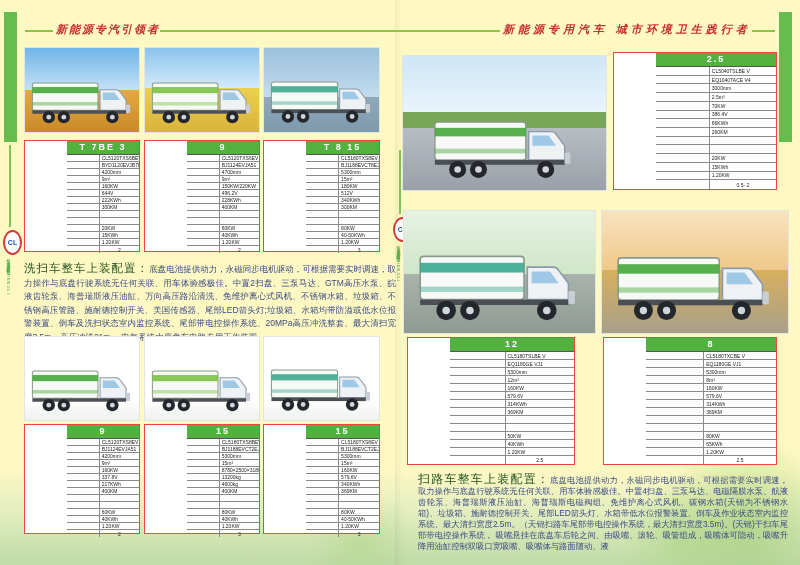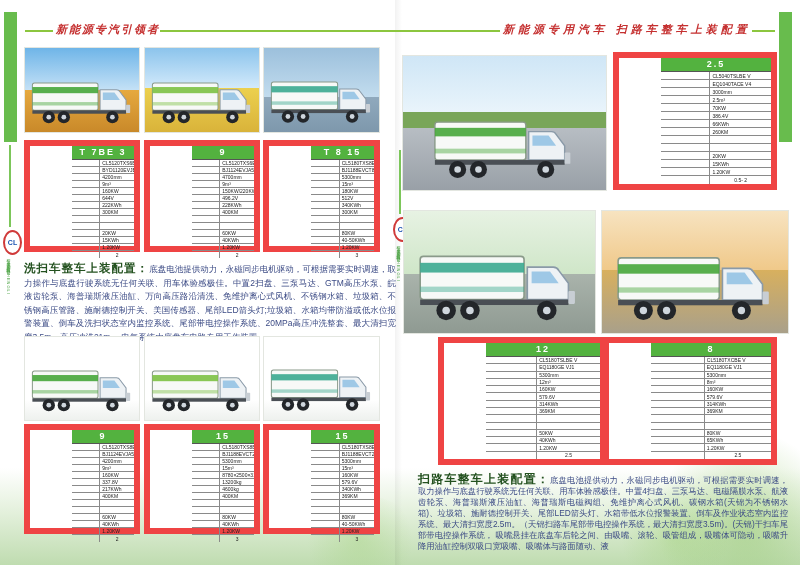--- a/index.html
+++ b/index.html
@@ -1,16 +1,16 @@
 <!DOCTYPE html>
 <html><head>
 <meta charset="utf-8">
 <style>
   html,body{margin:0;padding:0;background:#e8e8e4;}
-  #canvas{position:relative;width:800px;height:565px;background:#ffffff;overflow:hidden;
+  #canvas{position:relative;width:800px;height:565px;background:#fef9c3;overflow:hidden;
           font-family:"Liberation Sans",sans-serif;}
   
   .bottom-wash{position:absolute;left:0;right:0;top:468px;height:97px;
       background:linear-gradient(180deg,rgba(208,230,196,0) 0%,rgba(201,226,186,.5) 45%,rgba(180,214,162,.85) 100%);}
   .blob{position:absolute;border-radius:50%;pointer-events:none;}
   .blob1{right:-35px;bottom:-45px;width:180px;height:180px;
       background:radial-gradient(circle,rgba(130,190,85,.45),rgba(130,190,85,0) 70%);}
   .blob2{right:70px;bottom:-25px;width:110px;height:110px;
       background:radial-gradient(circle,rgba(150,205,105,.35),rgba(150,205,105,0) 70%);}
   .blob3{left:300px;bottom:-20px;width:120px;height:90px;
@@ -36,33 +36,33 @@
   .bg-sand{background:linear-gradient(180deg,#8cc4ec 0%,#d3eafb 48%,#ecd04e 48%,#d9b33a 100%);}
   .bg-building{background:linear-gradient(180deg,#9cc0dc 0%,#c2dcee 58%,#90a9bd 58%,#7e98ac 100%);}
   .bg-plain{background:linear-gradient(180deg,#ffffff 0%,#ffffff 75%,#eef1ee 100%);}
   .bg-road{background:linear-gradient(180deg,#cfe6f6 0%,#e9f4fb 42%,#79a659 42%,#79a659 54%,#b7bdc3 54%,#99a0a7 100%);}
   .bg-trees{background:linear-gradient(180deg,#e7f2e3 0%,#cfe6c8 52%,#a9b3ab 52%,#8f9a92 100%);}
   .bg-sunset{background:linear-gradient(180deg,#f7e3c0 0%,#f0c98a 48%,#d8b05e 48%,#a9a08a 100%);}
   .tk-green{color:#46a63a;}
   .tk-lime{color:#7cc142;}
   .tk-teal{color:#3aa88f;}
   
-  .table{position:absolute;border:6px solid #ef4444;background:#fff;display:flex;flex-direction:column;box-sizing:border-box;padding-left:42px;}
+  .table{position:absolute;border:1px solid #ef4444;background:#fff;display:flex;flex-direction:column;box-sizing:border-box;padding-left:42px;}
   .thead{background:#53b23f;color:#fff;font-weight:bold;text-align:center;font-size:9px;
       height:13px;line-height:13px;border-bottom:1px solid #555;letter-spacing:2px;flex:0 0 13px;}
   .tbody{flex:1;display:grid;grid-auto-rows:1fr;}
   .srow{display:grid;grid-template-columns:44% 56%;border-bottom:1px solid #8a8a8a;min-height:0;}
   .srow:last-child{border-bottom:none;}
   .vcell{border-left:1px solid #8a8a8a;font-size:5px;color:#222;padding:0 2px;display:flex;
       align-items:center;white-space:nowrap;overflow:hidden;}
   .lcell{min-height:0;}
   .srow:last-child .vcell{justify-content:center;}
   
   .para{position:absolute;text-align:justify;color:#3c4b85;}
-  .para-title{font-family:"DejaVu Serif",serif;font-weight:bold;color:#23511f;letter-spacing:1px;}
+  .para-title{font-family:"DejaVu Serif",serif;font-weight:normal;color:#23511f;letter-spacing:1px;}
   .para-l{font-size:8.5px;line-height:13.5px;}
   .para-l .para-title{font-size:11.5px;}
   .para-r{font-size:8.3px;line-height:11px;}
   .para-r .para-title{font-size:12px;}
 </style>
 </head>
 <body>
 
 <div id="canvas">
 
@@ -99,21 +99,21 @@
     </div>
   <div class="logo" style="left:393px;top:217px">
       <span>CL</span>
     </div>
   <div class="vtext" style="left:6px;top:256px">程力专用汽车股份有限公司 CHENGLI</div>
   <div class="vtext" style="left:396px;top:243px">程力专用汽车股份有限公司 CHENGLI</div>
 
   <div class="hline" style="left:25px;width:28px"></div>
   <div class="htext" style="left:56px;font-size:11px;letter-spacing:2px">新能源专汽引领者</div>
   <div class="hline" style="left:160px;width:340px"></div>
-  <div class="htext" style="left:503px;font-size:11px;letter-spacing:4px">新能源专用汽车  扫路车整车上装配置</div>
+  <div class="htext" style="left:503px;font-size:11px;letter-spacing:4px">新能源专用汽车  城市环境卫生践行者</div>
   <div class="hline" style="left:752px;width:23px"></div>
 
   <div class="img bg-desert" style="left:24px;top:47px;width:116px;height:86px">
     <svg class="truck tk-green" viewBox="0 0 150 84">
         <use href="#truck"></use>
       </svg>
   </div>
   <div class="img bg-sand" style="left:144px;top:47px;width:116px;height:86px">
     <svg class="truck tk-lime" viewBox="0 0 150 84">
         <use href="#truck"></use>
@@ -584,21 +584,21 @@
     <svg class="truck tk-teal" viewBox="0 0 150 84" style="width:85%">
         <use href="#truck"></use>
       </svg>
   </div>
   <div class="img bg-sunset" style="left:601px;top:210px;width:188px;height:124px">
     <svg class="truck tk-green" viewBox="0 0 150 84" style="width:85%">
         <use href="#truck"></use>
       </svg>
   </div>
 
-  <div class="table" style="left:438px;top:337px;width:168px;height:128px">
+  <div class="table" style="left:407px;top:337px;width:168px;height:128px">
     <div class="thead">12</div>
     <div class="tbody">
         <div class="srow">
           <div class="lcell"></div>
           <div class="vcell">CL5180TSLBE V</div>
         </div>
         <div class="srow">
           <div class="lcell"></div>
           <div class="vcell">EQ1180GE VJ1</div>
         </div>

